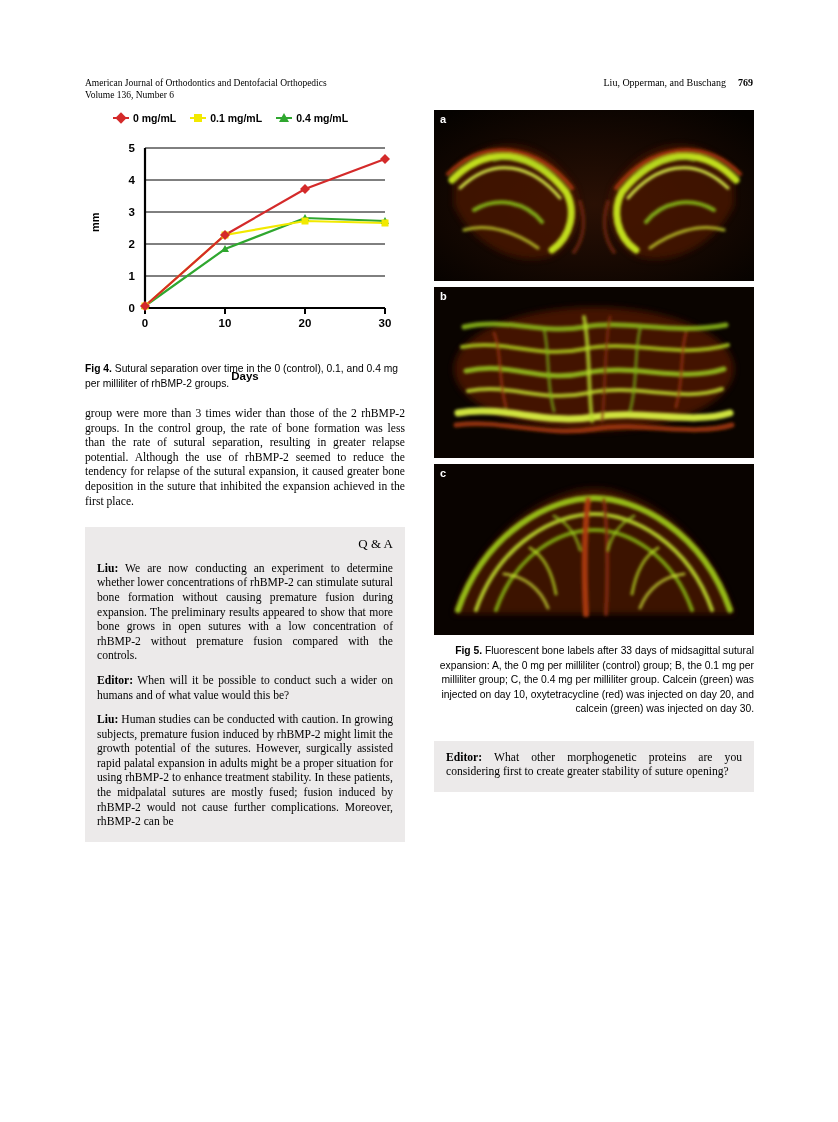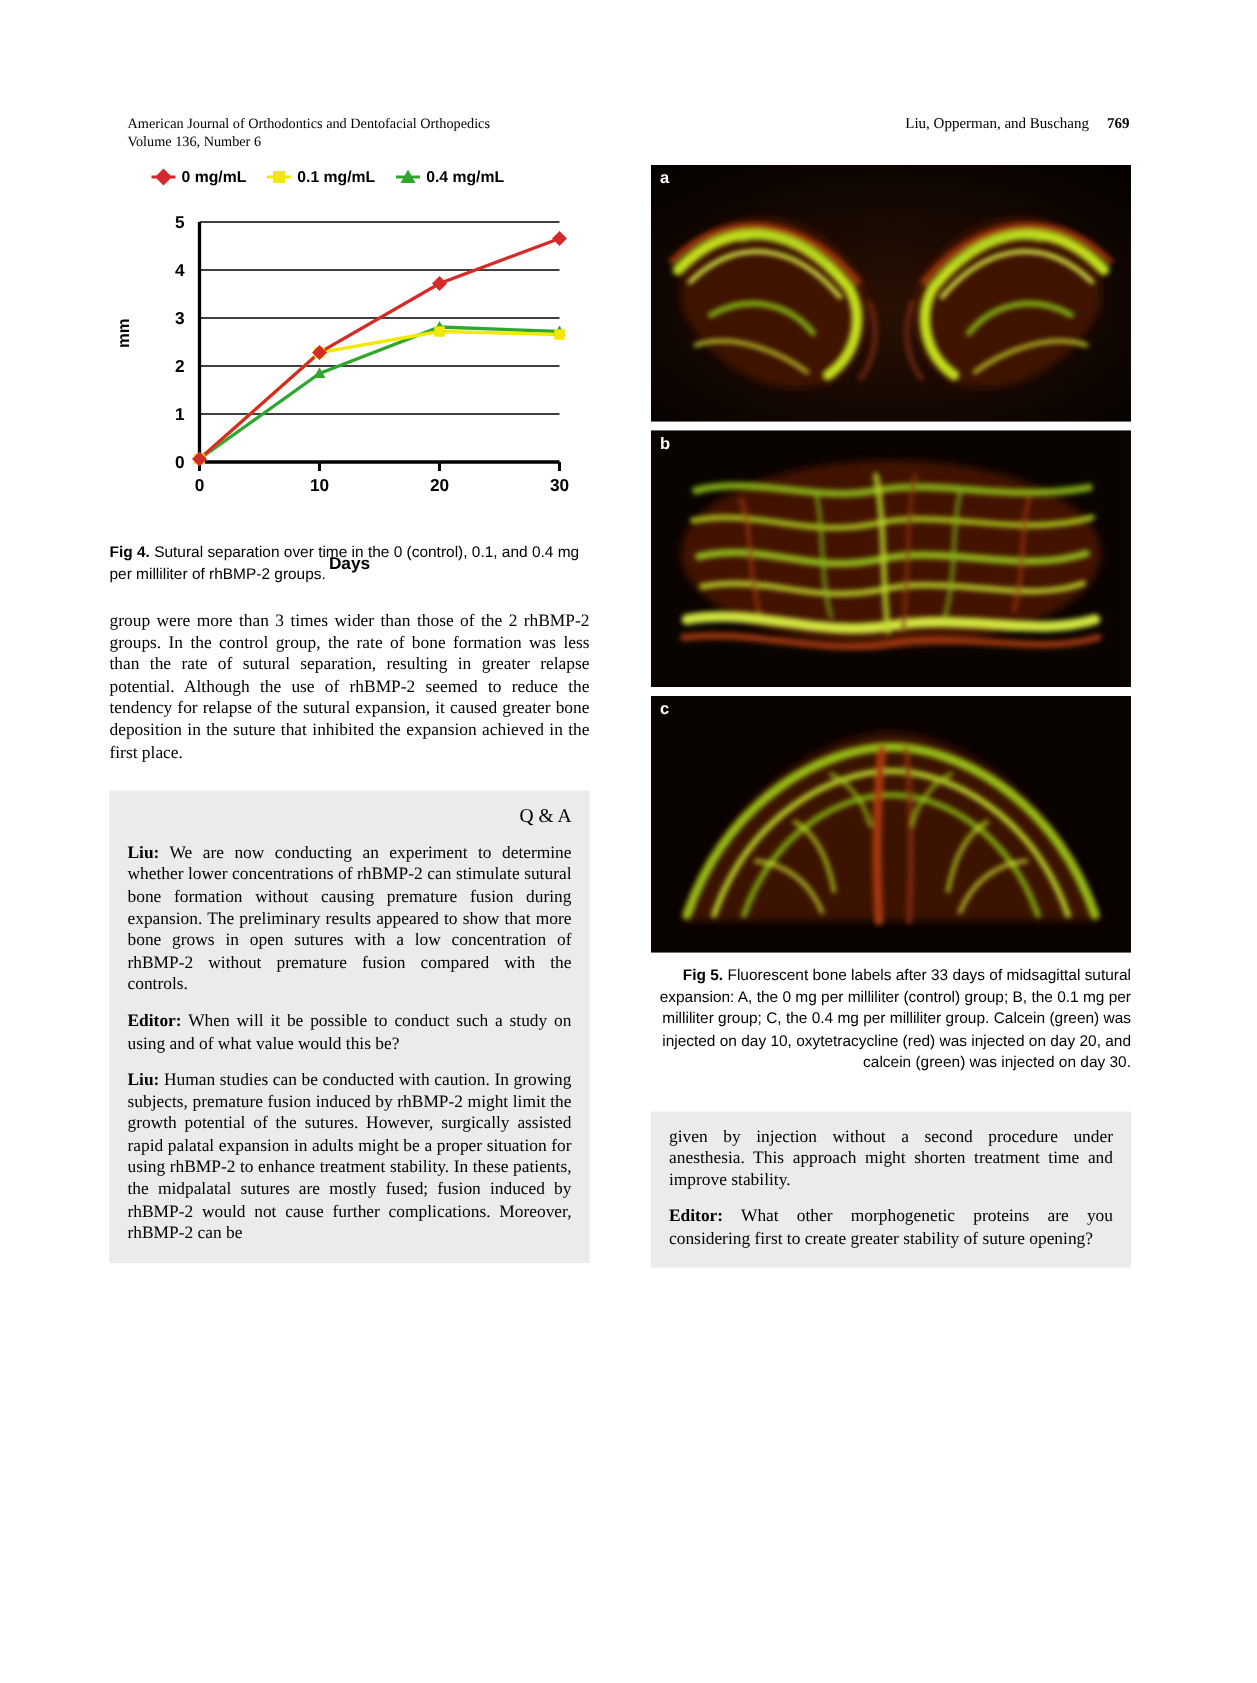--- a/index.html
+++ b/index.html
@@ -23,21 +23,21 @@
     line-height:12px;
   }
   .runhead .left{float:left;}
   .runhead .right{float:right;font-size:10px;}
   .runhead .right .pg{font-weight:bold;margin-left:12px;}
   .clear{clear:both;}
 
   
   .col-left{
     position:absolute;
-    left:73px;top:110px;width:320px;
+    left:85px;top:110px;width:320px;
   }
   .col-right{
     position:absolute;
     left:434px;top:110px;width:320px;
   }
 
   
   .chart-box{
     position:relative;
     width:320px;height:232px;
@@ -232,21 +232,21 @@
 
     <div class="body-text" style="margin-top:16px;">group were more than 3 times wider than those of the 2 rhBMP-2 groups. In the control group, the rate of bone formation was less than the rate of sutural separation, resulting in greater relapse potential. Although the use of rhBMP-2 seemed to reduce the tendency for relapse of the sutural expansion, it caused greater bone deposition in the suture that inhibited the expansion achieved in the first place.</div>
 
     <div class="qa-box" style="margin-top:18px;">
       <div class="qa-title">Q &amp; A</div>
 
       <p class="qa-p">
         <b>Liu:</b><span> We are now conducting an experiment to determine whether lower concentrations of rhBMP-2 can stimulate sutural bone formation without causing premature fusion during expansion. The preliminary results appeared to show that more bone grows in open sutures with a low concentration of rhBMP-2 without premature fusion compared with the controls.</span>
       </p>
       <p class="qa-p">
-        <b>Editor:</b><span> When will it be possible to conduct such a study on using and of what value would this be?</span>
+        <b>Editor:</b><span> When will it be possible to conduct such a wider on humans and of what value would this be?</span>
       </p>
       <p class="qa-p">
         <b>Liu:</b><span> Human studies can be conducted with caution. In growing subjects, premature fusion induced by rhBMP-2 might limit the growth potential of the sutures. However, surgically assisted rapid palatal expansion in adults might be a proper situation for using rhBMP-2 to enhance treatment stability. In these patients, the midpalatal sutures are mostly fused; fusion induced by rhBMP-2 would not cause further complications. Moreover, rhBMP-2 can be</span>
       </p>
     </div>
   </div>
 
   <div class="col-right">
 
     <div class="photo">
@@ -335,21 +335,18 @@
       </svg>
     </div>
 
     <div class="fig-caption" style="margin-top:9px;text-align:right;">
       <b>Fig 5.</b>
       <span>Fluorescent bone labels after 33 days of midsagittal sutural expansion: A, the 0 mg per milliliter (control) group; B, the 0.1 mg per milliliter group; C, the 0.4 mg per milliliter group. Calcein (green) was injected on day 10, oxytetracycline (red) was injected on day 20, and calcein (green) was injected on day 30.</span>
     </div>
 
     <div class="qa-box" style="margin-top:24px;">
       <p class="qa-p">
-        <b></b><span>given by injection without a second procedure under anesthesia. This approach might shorten treatment time and improve stability.</span>
-      </p>
-      <p class="qa-p">
         <b>Editor:</b><span> What other morphogenetic proteins are you considering first to create greater stability of suture opening?</span>
       </p>
     </div>
   </div>
 
 </div>
 
 </body></html>

